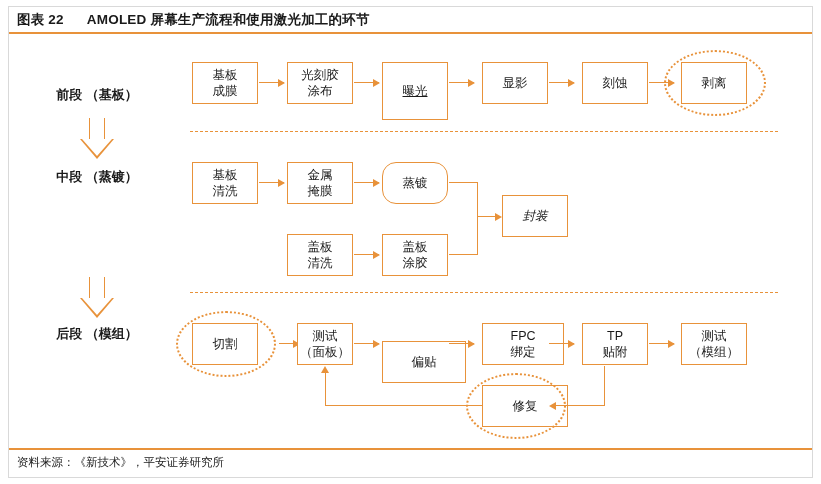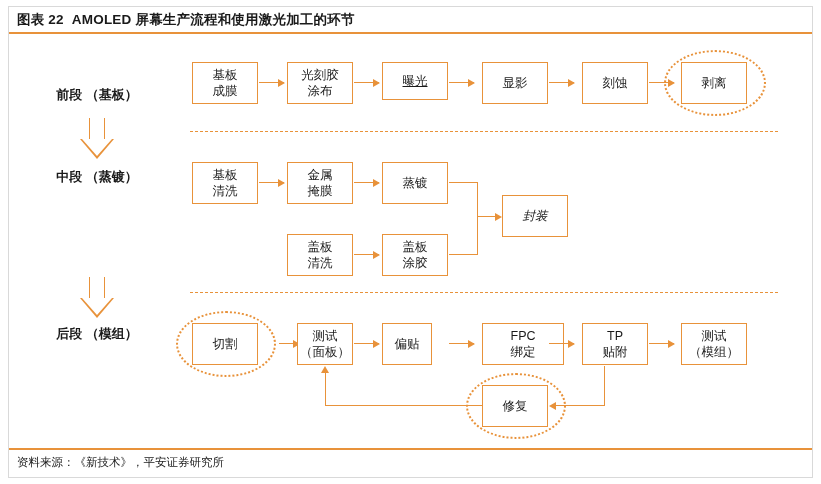--- a/index.html
+++ b/index.html
@@ -26,21 +26,21 @@
     display:flex;align-items:center;
   }
   .title-text{
     font-size:13.5px;
     font-weight:bold;
     color:#1a1a1a;
     padding-left:8px;
     letter-spacing:0.2px;
     white-space:nowrap;
   }
-  .title-num{margin-right:8px;}
+  .title-num{margin-right:23px;}
   .footer-bar{
     position:absolute;
     left:9px;top:448px;width:803px;height:2px;
     background:#e8923a;
   }
   .source{
     position:absolute;
     left:17px;top:455px;
     font-size:11.5px;
     color:#1a1a1a;
@@ -205,36 +205,36 @@
 
 <div class="sep" style="left:190px;top:131px;width:588px;"></div>
 <div class="sep" style="left:190px;top:292px;width:588px;"></div>
 
 <div class="box" style="left:192px;top:62px;width:66px;height:42px;">基板
 成膜</div>
 <div class="arrow-h" style="left:259px;top:82px;width:25px;"></div>
 <div class="box" style="left:287px;top:62px;width:66px;height:42px;">光刻胶
 涂布</div>
 <div class="arrow-h" style="left:354px;top:82px;width:25px;"></div>
-<div class="box" style="left:382px;top:62px;width:66px;height:38px;text-decoration:underline;">曝光</div>
+<div class="box" style="left:382px;top:62px;width:66px;height:58px;text-decoration:underline;">曝光</div>
 <div class="arrow-h" style="left:449px;top:82px;width:25px;"></div>
 <div class="box" style="left:482px;top:62px;width:66px;height:42px;">显影</div>
 <div class="arrow-h" style="left:549px;top:82px;width:25px;"></div>
 <div class="box" style="left:582px;top:62px;width:66px;height:42px;">刻蚀</div>
 <div class="arrow-h" style="left:649px;top:82px;width:25px;"></div>
 <div class="box" style="left:681px;top:62px;width:66px;height:42px;">剥离</div>
 <div class="ellipse" style="left:664px;top:50px;width:102px;height:66px;"></div>
 
 <div class="box" style="left:192px;top:162px;width:66px;height:42px;">基板
 清洗</div>
 <div class="arrow-h" style="left:259px;top:182px;width:25px;"></div>
 <div class="box" style="left:287px;top:162px;width:66px;height:42px;">金属
 掩膜</div>
 <div class="arrow-h" style="left:354px;top:182px;width:25px;"></div>
-<div class="box" style="left:382px;top:162px;width:66px;height:42px;">蒸镀</div>
+<div class="box" style="left:382px;top:162px;width:66px;height:42px;border-radius:14px;">蒸镀</div>
 
 <div class="box" style="left:287px;top:234px;width:66px;height:42px;">盖板
 清洗</div>
 <div class="arrow-h" style="left:354px;top:254px;width:25px;"></div>
 <div class="box" style="left:382px;top:234px;width:66px;height:42px;">盖板
 涂胶</div>
 
 <div class="seg-h" style="left:449px;top:182px;width:29px;"></div>
 <div class="seg-v" style="left:477px;top:182px;height:34px;"></div>
 <div class="seg-h" style="left:449px;top:254px;width:29px;"></div>
@@ -242,32 +242,32 @@
 <div class="seg-h" style="left:477px;top:216px;width:20px;"></div>
 <div class="arrow-head-r" style="left:495px;top:212.5px;"></div>
 <div class="box" style="left:502px;top:195px;width:66px;height:42px;font-style:italic;">封装</div>
 
 <div class="box" style="left:192px;top:323px;width:66px;height:42px;">切割</div>
 <div class="ellipse" style="left:176px;top:311px;width:100px;height:66px;"></div>
 <div class="arrow-h" style="left:279px;top:343px;width:20px;"></div>
 <div class="box" style="left:297px;top:323px;width:56px;height:42px;">测试
 （面板）</div>
 <div class="arrow-h" style="left:354px;top:343px;width:25px;"></div>
-<div class="box" style="left:382px;top:323px;width:50px;height:42px;">偏贴</div>
+<div class="box" style="left:382px;top:341px;width:84px;height:42px;">偏贴</div>
 <div class="arrow-h" style="left:449px;top:343px;width:25px;"></div>
 <div class="box" style="left:482px;top:323px;width:82px;height:42px;">FPC
 绑定</div>
 <div class="arrow-h" style="left:549px;top:343px;width:25px;"></div>
 <div class="box" style="left:582px;top:323px;width:66px;height:42px;">TP
 贴附</div>
 <div class="arrow-h" style="left:649px;top:343px;width:25px;"></div>
 <div class="box" style="left:681px;top:323px;width:66px;height:42px;">测试
 （模组）</div>
 
-<div class="box" style="left:482px;top:385px;width:66px;height:42px;">修复</div>
+<div class="box" style="left:482px;top:385px;width:86px;height:42px;">修复</div>
 <div class="ellipse" style="left:466px;top:373px;width:100px;height:66px;"></div>
 
 <div class="seg-v" style="left:604px;top:366px;height:40px;"></div>
 <div class="seg-h" style="left:556px;top:405px;width:49px;"></div>
 <div class="arrow-head-l" style="left:549px;top:401.5px;"></div>
 
 <div class="seg-h" style="left:325px;top:405px;width:157px;"></div>
 <div class="seg-v" style="left:325px;top:373px;height:33px;"></div>
 <div class="arrow-head-u" style="left:321px;top:366px;"></div>
 

